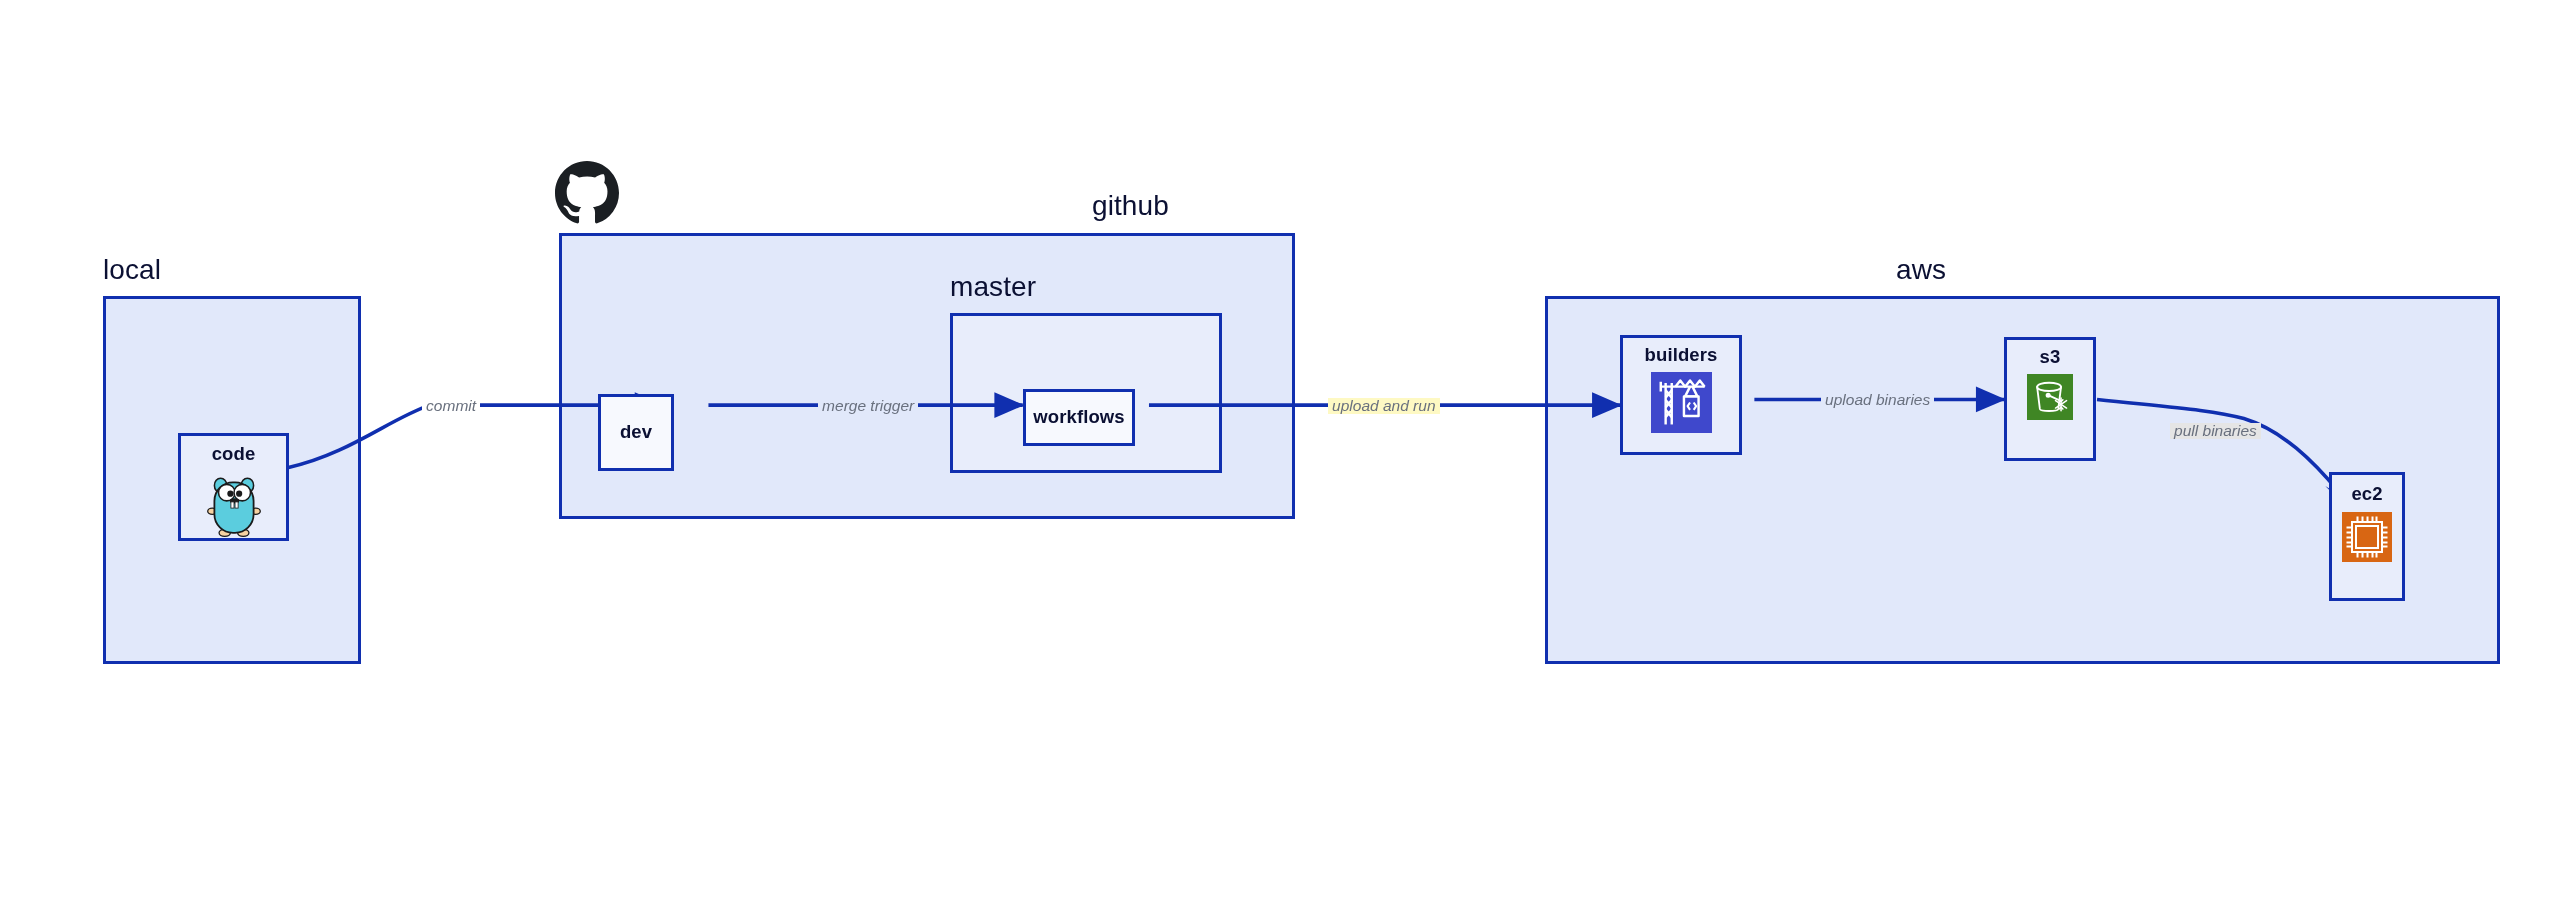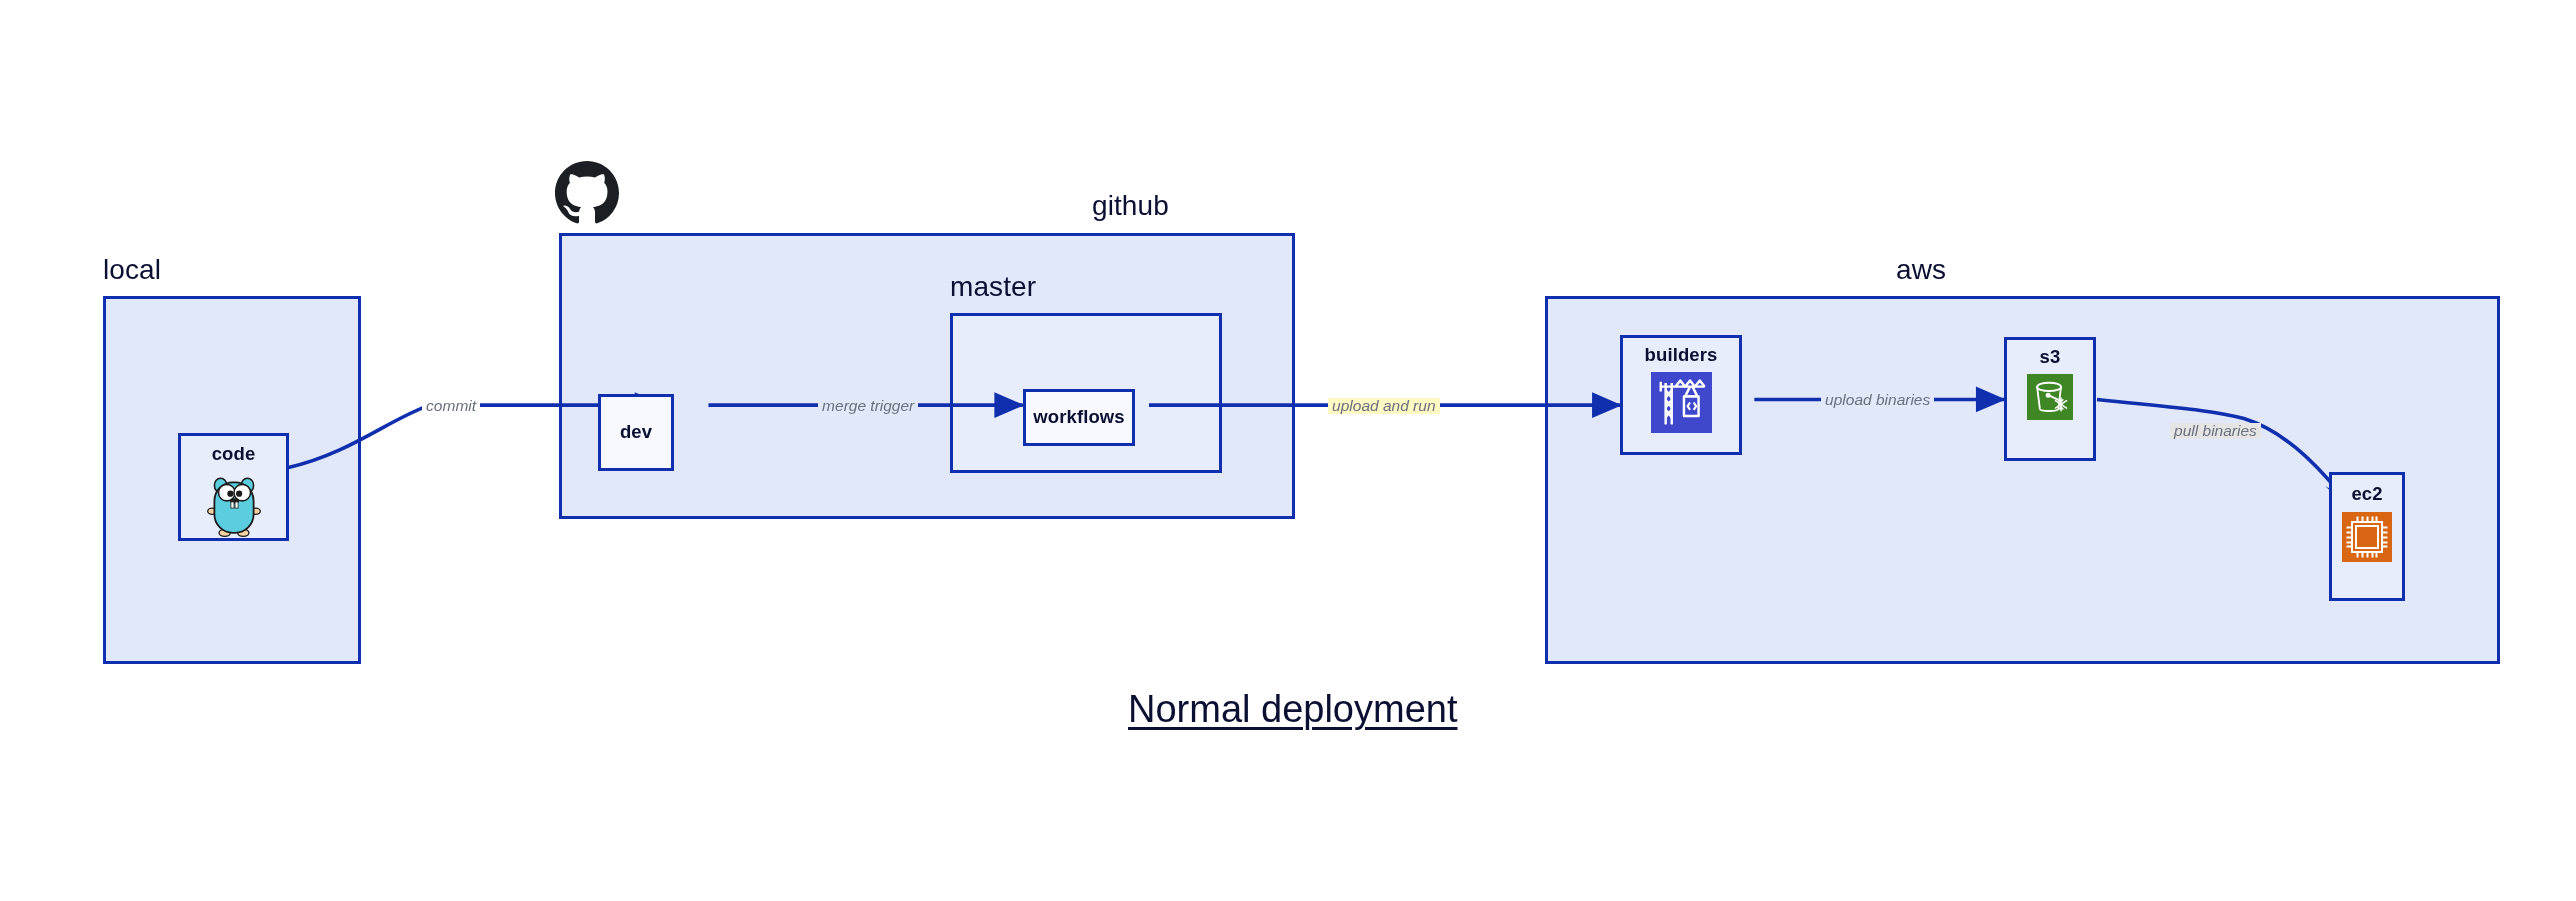--- a/index.html
+++ b/index.html
@@ -267,16 +267,15 @@
   <div class="edge-label" style="left:422px; top:398px; background:#ffffff; padding:0 4.1px;">commit</div>
 
   <div class="edge-label" style="left:818px; top:398px; background:#E1E8FA; padding:0 4.1px;">merge trigger</div>
 
   <div class="edge-label" style="left:1328px; top:398px; background:#fef9c3; padding:0 4.1px;">upload and run</div>
 
   <div class="edge-label" style="left:1821px; top:392px; background:#E1E8FA; padding:0 4.1px;">upload binaries</div>
 
   <div class="edge-label" style="left:2170px; top:423px; background:#e5e5e5; padding:0 4.1px;">pull binaries</div>
 
-  <div class="caption" style="left:1128px; top:690px;">Normal deployment</div>
 
 </div>
 
 
 </body></html>

